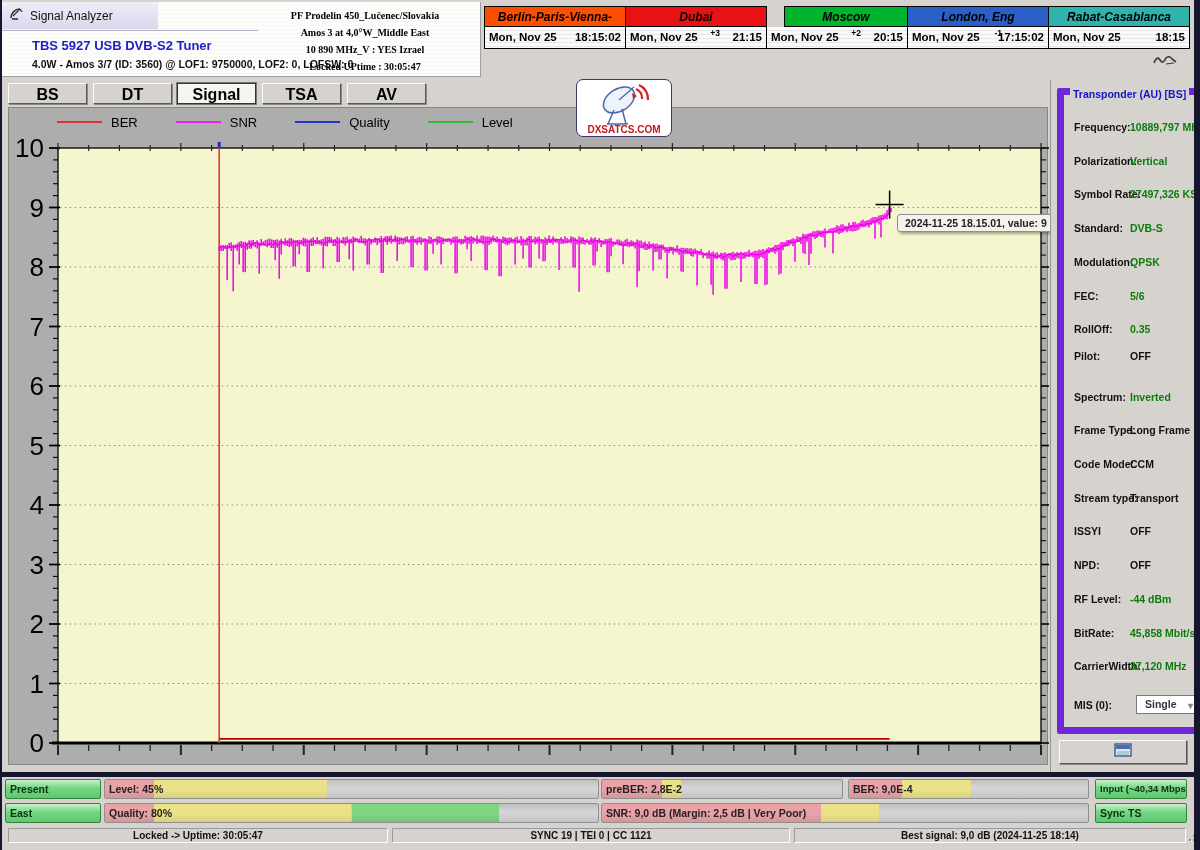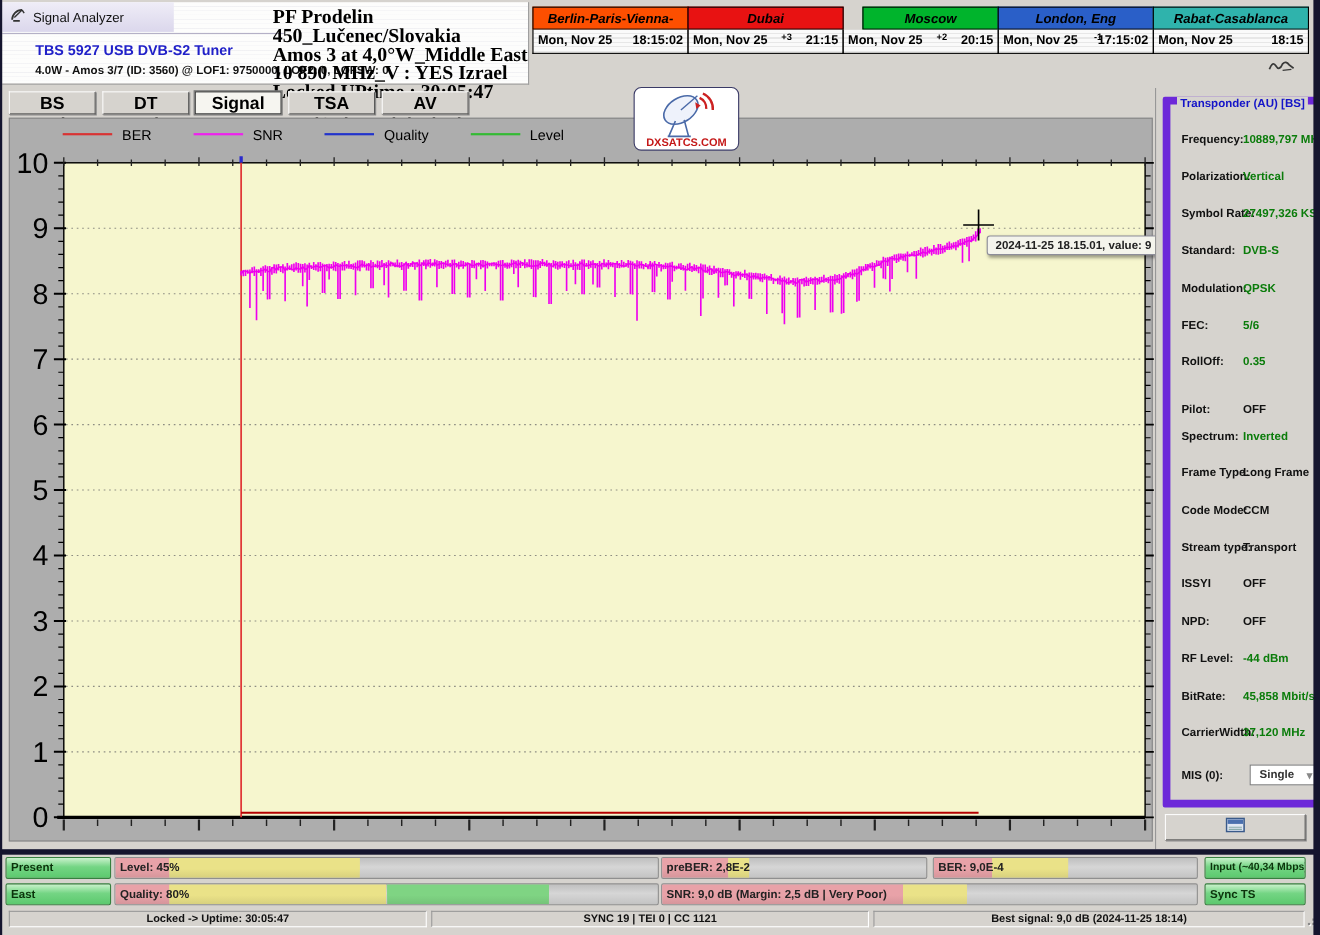--- a/index.html
+++ b/index.html
@@ -15,22 +15,22 @@
   .top-panel{position:absolute;left:2px;top:2px;width:479px;height:75px;
     background:repeating-linear-gradient(180deg,#fdfdfc 0px,#fdfdfc 3px,#f0f0f3 4px);
     border-right:1px solid #9f9f9f;border-bottom:1px solid #9f9f9f;}
   .titlebar{position:absolute;left:0;top:0;width:156px;height:27px;
     background:linear-gradient(180deg,#efedf7,#dbd7ec);display:flex;align-items:center;
     padding-left:7px;gap:6px;}
   .titlebar .t{font-size:12px;color:#111;}
   .tl-sep{position:absolute;left:0;top:28px;width:256px;height:1px;background:#b4b0c6;}
   .tuner-name{position:absolute;left:30px;top:36px;font-size:13px;font-weight:bold;color:#2020c8;}
   .tuner-details{position:absolute;left:30px;top:56px;font-size:10.5px;font-weight:bold;color:#111;}
-  .site-info{position:absolute;left:246px;top:5px;width:234px;text-align:left;
-    font-family:"Liberation Serif",serif;font-weight:bold;font-size:18px;line-height:17px;color:#000;}
+  .site-info{position:absolute;left:246px;top:5px;width:234px;text-align:center;
+    font-family:"Liberation Serif",serif;font-weight:bold;font-size:10px;line-height:17px;color:#000;}
 
   
   .clocks{position:absolute;left:484px;top:6px;display:flex;}
   .clock-col{width:141px;}
   .clock-head{height:21px;line-height:20px;text-align:center;font-size:12px;font-weight:bold;
     font-style:italic;color:#000;border:1px solid #000;margin-right:-1px;}
   .clock-time{position:relative;height:22px;border:1px solid #000;border-top:none;margin-right:-1px;
     background:repeating-linear-gradient(180deg,#fafafa 0 3px,#e7e7e7 3px 4px);
     font-size:11.5px;font-weight:bold;color:#000;}
   .clock-time .d{position:absolute;left:4px;top:4px;}
@@ -424,21 +424,21 @@
     <div class="groupbox">
       <span class="gb-title">Transponder (AU) [BS]</span>
       <div id="trows">
           <div class="trow" style="top: 26px;"><span>Frequency:</span><span class="v green">10889,797 MHz</span></div>
           <div class="trow" style="top: 59.7px;"><span>Polarization:</span><span class="v green">Vertical</span></div>
           <div class="trow" style="top: 93.4px;"><span>Symbol Rate:</span><span class="v green">27497,326 KS/s</span></div>
           <div class="trow" style="top: 127.1px;"><span>Standard:</span><span class="v green">DVB-S</span></div>
           <div class="trow" style="top: 160.8px;"><span>Modulation:</span><span class="v green">QPSK</span></div>
           <div class="trow" style="top: 194.5px;"><span>FEC:</span><span class="v green">5/6</span></div>
           <div class="trow" style="top: 228.2px;"><span>RollOff:</span><span class="v green">0.35</span></div>
-          <div class="trow" style="top: 271px;"><span>Pilot:</span><span class="v">OFF</span></div>
+          <div class="trow" style="top: 255px;"><span>Pilot:</span><span class="v">OFF</span></div>
           <div class="trow" style="top: 295.6px;"><span>Spectrum:</span><span class="v green">Inverted</span></div>
           <div class="trow" style="top: 329.3px;"><span>Frame Type:</span><span class="v">Long Frame</span></div>
           <div class="trow" style="top: 363px;"><span>Code Mode:</span><span class="v">CCM</span></div>
           <div class="trow" style="top: 396.7px;"><span>Stream type:</span><span class="v">Transport</span></div>
           <div class="trow" style="top: 430.4px;"><span>ISSYI</span><span class="v">OFF</span></div>
           <div class="trow" style="top: 464.1px;"><span>NPD:</span><span class="v">OFF</span></div>
           <div class="trow" style="top: 497.8px;"><span>RF Level:</span><span class="v green">-44 dBm</span></div>
           <div class="trow" style="top: 531.5px;"><span>BitRate:</span><span class="v green">45,858 Mbit/s</span></div>
           <div class="trow" style="top: 565.2px;"><span>CarrierWidth:</span><span class="v green">37,120 MHz</span></div>
         </div>

